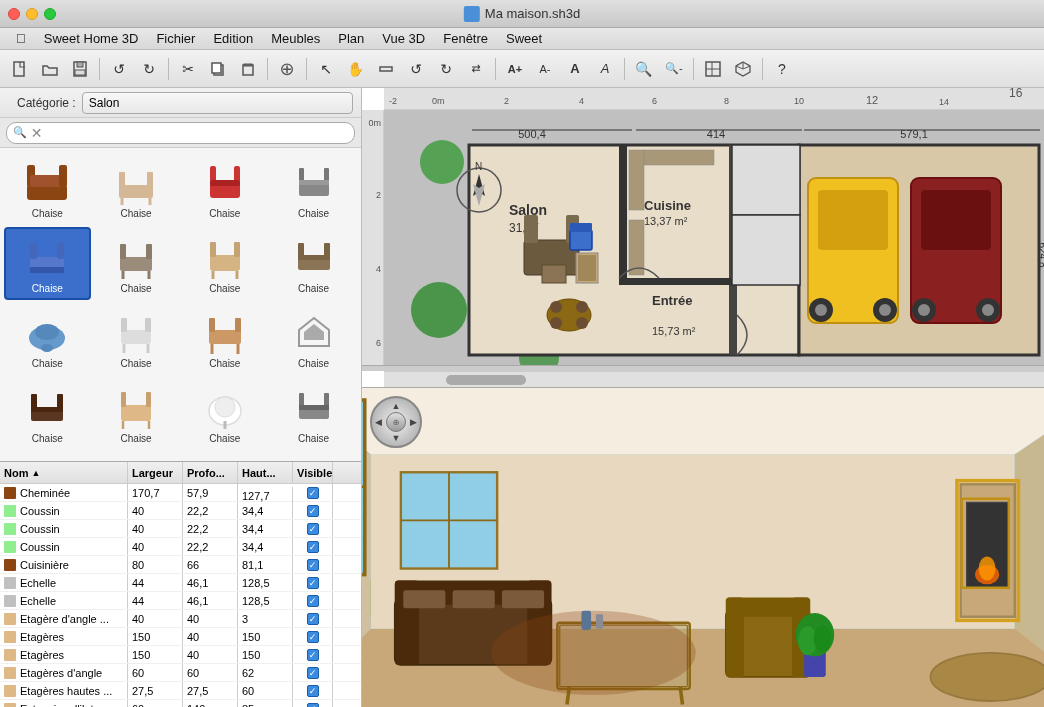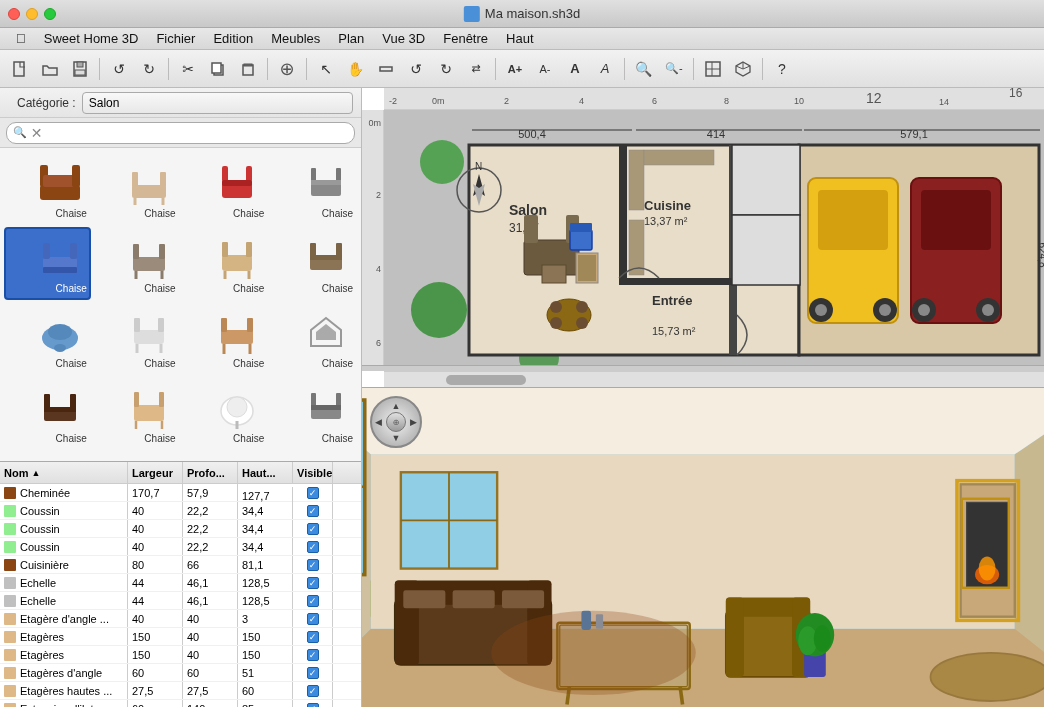--- a/index.html
+++ b/index.html
@@ -127,21 +127,21 @@
       padding: 4px;
       display: grid;
       grid-template-columns: repeat(4, 1fr);
       gap: 2px;
       align-content: start;
       background: #f5f5f5;
     }
     .furniture-item {
       display: flex;
       flex-direction: column;
-      align-items: flex-end;
+      align-items: center;
       padding: 4px 2px;
       border-radius: 4px;
       cursor: pointer;
       border: 2px solid transparent;
     }
     .furniture-item.selected { background: #3b6fcb; border-color: #1a4fa8; }
     .furniture-item.selected .item-label { color: white; }
     .item-image {
       width: 54px; height: 50px;
       display: flex; align-items: center; justify-content: center;
@@ -291,21 +291,21 @@
 
 <div id="menubar">
   <span class="menu-item"></span>
   <span class="menu-item">Sweet Home 3D</span>
   <span class="menu-item">Fichier</span>
   <span class="menu-item">Edition</span>
   <span class="menu-item">Meubles</span>
   <span class="menu-item">Plan</span>
   <span class="menu-item">Vue 3D</span>
   <span class="menu-item">Fenêtre</span>
-  <span class="menu-item">Haut</span>
+  <span class="menu-item">Sweet</span>
 </div>
 
 <div id="toolbar">
   <div class="tb-btn" title="New">
     <svg width="18" height="18" viewBox="0 0 18 18">
         <rect x="3" y="2" width="10" height="14" fill="none" stroke="#555" stroke-width="1.5"></rect>
         <polyline points="9,2 9,7 14,7" fill="none" stroke="#555" stroke-width="1.2"></polyline>
       </svg>
   </div>
   <div class="tb-btn" title="Open">
@@ -711,21 +711,21 @@
       <div class="checkbox-blue">✓</div>
     </div>
   </div>
           <div class="list-row">
     <div class="list-col col-name">
       <div style="width:12px;height:12px;background:#DEB887;border-radius:1px;margin-right:4px;flex-shrink:0;"></div>
       Etagères d'angle
     </div>
     <div class="list-col col-w" style="text-align:right;padding-right:6px;">60</div>
     <div class="list-col col-d" style="text-align:right;padding-right:6px;">60</div>
-    <div class="list-col col-h" style="text-align:right;padding-right:6px;">51</div>
+    <div class="list-col col-h" style="text-align:right;padding-right:6px;">62</div>
     <div class="list-col col-v" style="justify-content:center;">
       <div class="checkbox-blue">✓</div>
     </div>
   </div>
           <div class="list-row">
     <div class="list-col col-name">
       <div style="width:12px;height:12px;background:#DEB887;border-radius:1px;margin-right:4px;flex-shrink:0;"></div>
       Etagères hautes ...
     </div>
     <div class="list-col col-w" style="text-align:right;padding-right:6px;">27,5</div>
@@ -758,21 +758,21 @@
 
       <div style="position:absolute;top:0;left:22px;right:0;height:22px;background:#e0e0e0;border-bottom:1px solid #ccc;overflow:hidden;display:flex;align-items:flex-end;">
         <div style="position:relative;width:100%;height:22px;">
           <span style="position:absolute;left:5px;bottom:3px;font-size:9px;color:#555;">-2</span>
           <span style="position:absolute;left:48px;bottom:3px;font-size:9px;color:#555;">0m</span>
           <span style="position:absolute;left:120px;bottom:3px;font-size:9px;color:#555;">2</span>
           <span style="position:absolute;left:195px;bottom:3px;font-size:9px;color:#555;">4</span>
           <span style="position:absolute;left:268px;bottom:3px;font-size:9px;color:#555;">6</span>
           <span style="position:absolute;left:340px;bottom:3px;font-size:9px;color:#555;">8</span>
           <span style="position:absolute;left:410px;bottom:3px;font-size:9px;color:#555;">10</span>
-          <span style="position:absolute;left:482px;bottom:3px;font-size:14px;color:#555;">12</span>
+          <span style="position:absolute;left:482px;bottom:3px;font-size:11px;color:#555;">12</span>
           <span style="position:absolute;left:555px;bottom:2px;font-size:9px;color:#555;">14</span>
           <span style="position:absolute;left:625px;bottom:9px;font-size:12px;color:#555;">16</span>
         </div>
       </div>
 
       <div style="position:absolute;top:22px;left:0;width:22px;bottom:16px;background:#e0e0e0;border-right:1px solid #ccc;">
         <span style="position:absolute;top:8px;right:2px;font-size:9px;color:#555;">0m</span>
         <span style="position:absolute;top:80px;right:2px;font-size:9px;color:#555;">2</span>
         <span style="position:absolute;top:154px;right:2px;font-size:9px;color:#555;">4</span>
         <span style="position:absolute;top:228px;right:2px;font-size:9px;color:#555;">6</span>

